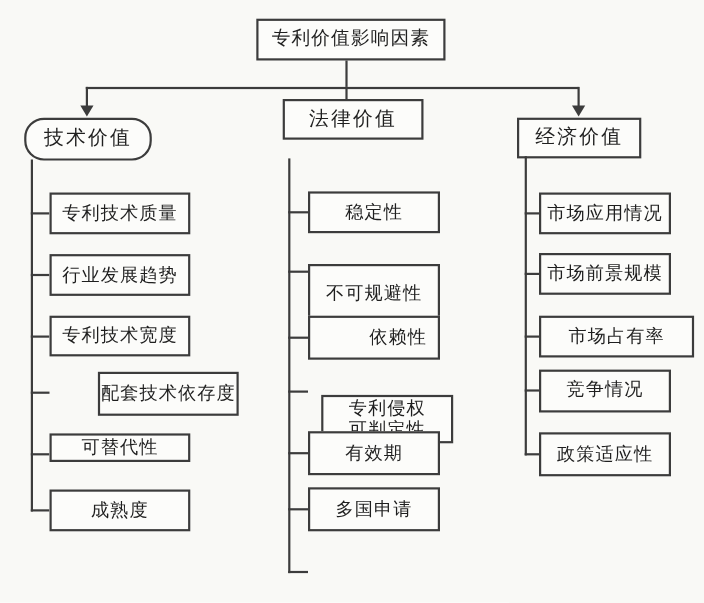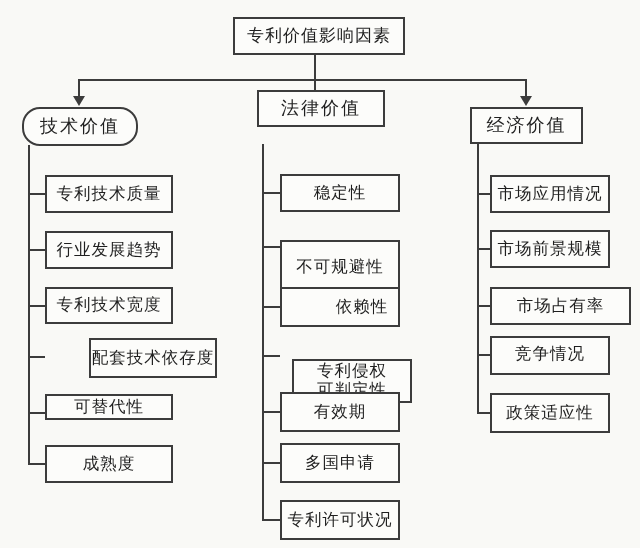--- a/index.html
+++ b/index.html
@@ -126,23 +126,20 @@
   <div class="node leaf-node" style="left:292px; top:334px; width:120px; height:44px;margin-top:25px;">
     <span>专利侵权
 可判定性</span>
   </div>
   <div class="node leaf-node" style="left:280px; top:443px; width:120px; height:40px;">
     <span>多国申请</span>
   </div>
   <div class="node leaf-node" style="left:280px; top:392px; width:120px; height:40px;">
     <span>有效期</span>
   </div>
-  <div class="node leaf-node" style="left:280px; top:500px; width:120px; height:40px;">
-    <span>专利许可状况</span>
-  </div>
 
   <div class="vline" style="left:477px; top:142px; height:272px;"></div>
   <div class="hline" style="left:477px; top:193px; width:13px;"></div>
   <div class="hline" style="left:477px; top:248px; width:13px;"></div>
   <div class="hline" style="left:477px; top:305px; width:13px;"></div>
   <div class="hline" style="left:477px; top:354px; width:13px;"></div>
   <div class="hline" style="left:477px; top:412px; width:13px;"></div>
 
   <div class="node leaf-node" style="left:490px; top:175px; width:120px; height:38px;">
     <span>市场应用情况</span>

